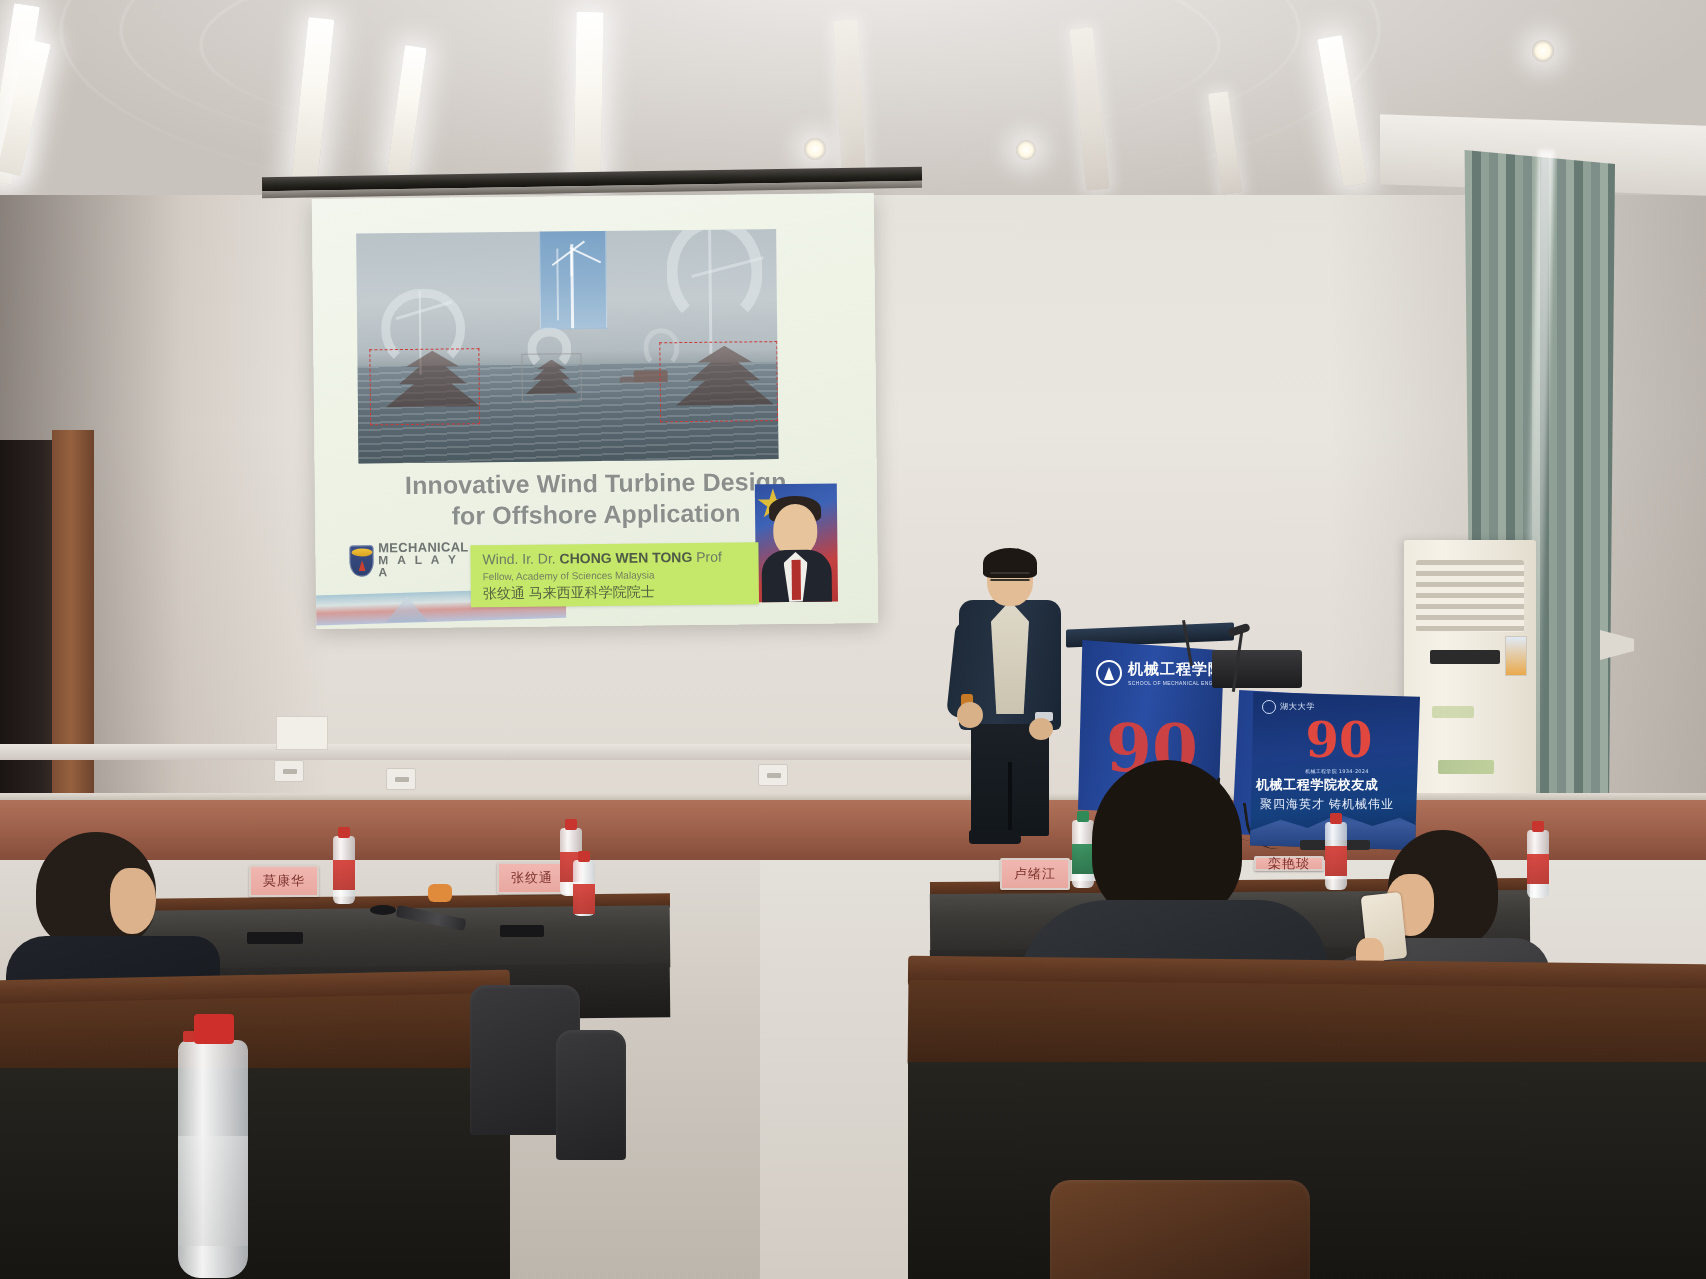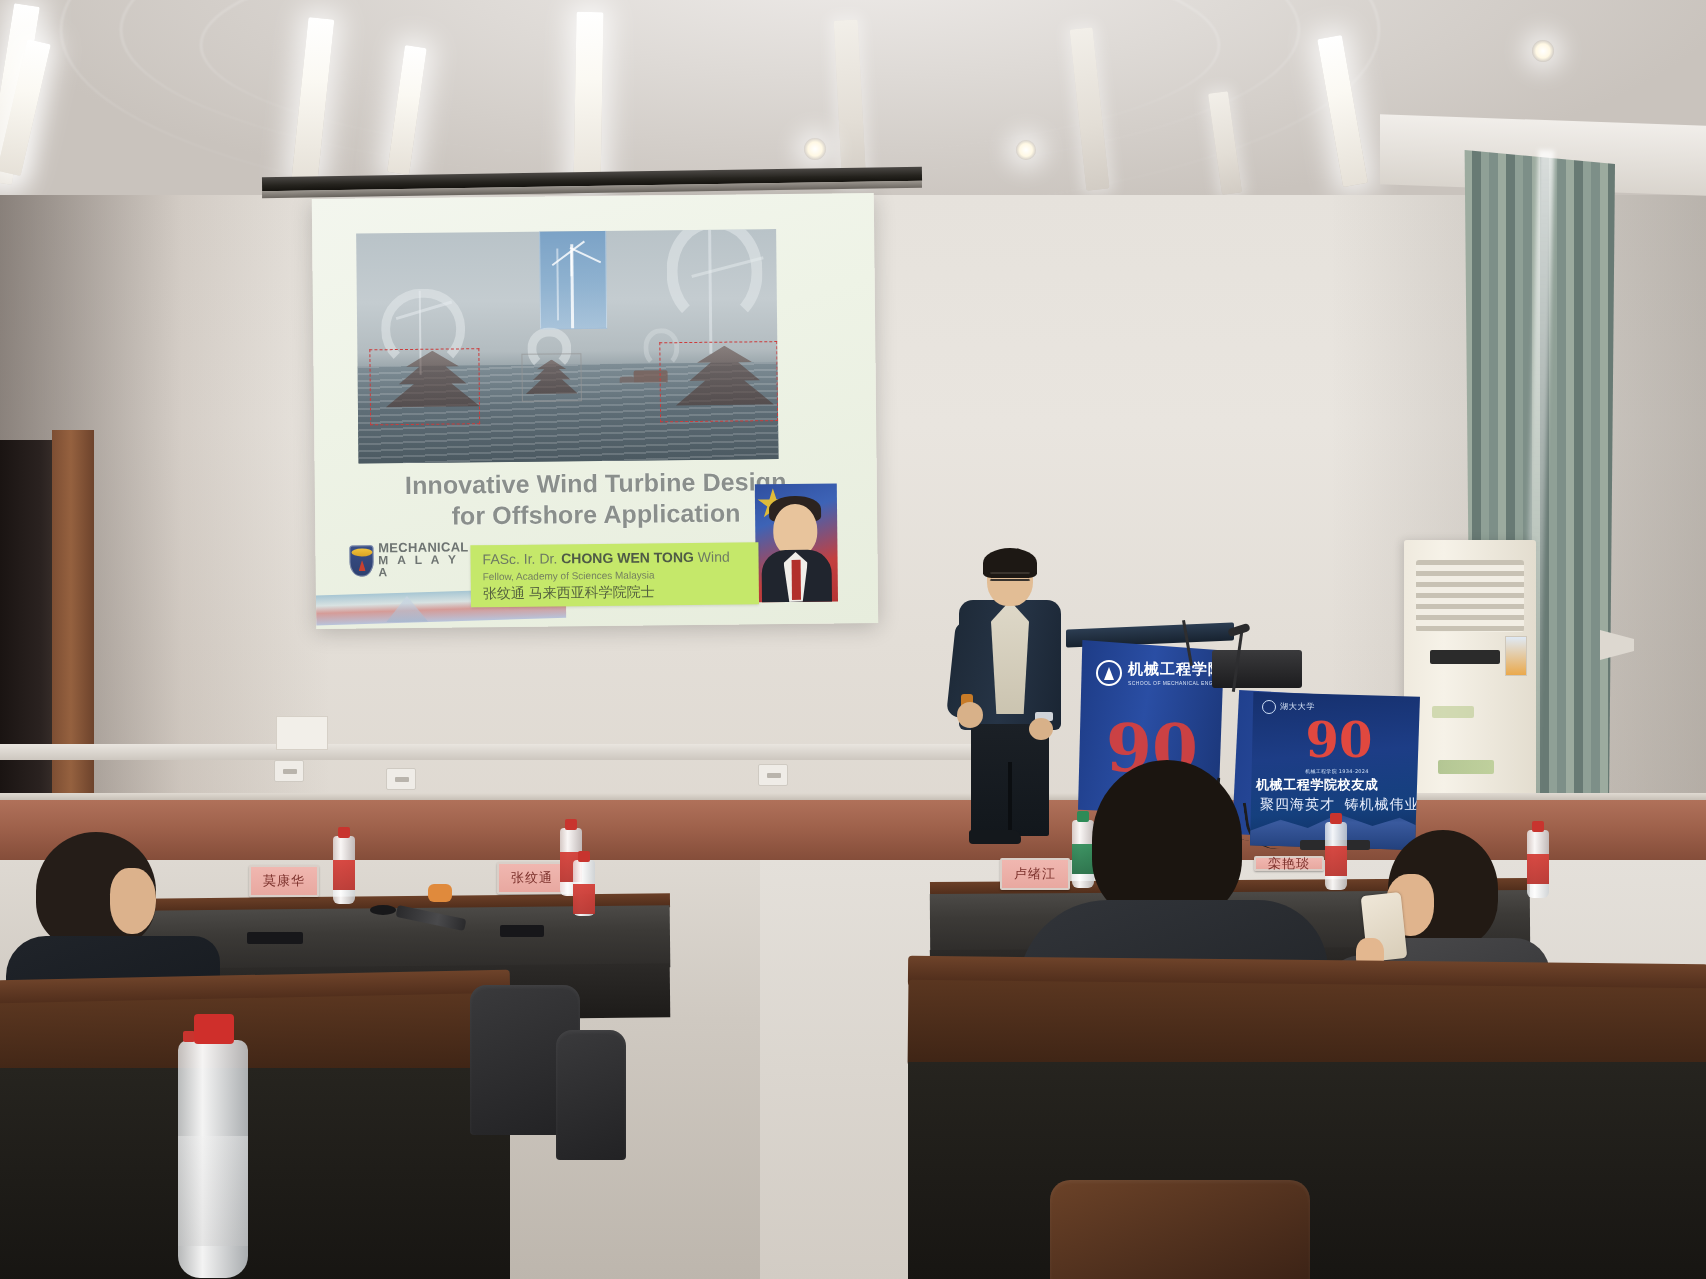--- a/index.html
+++ b/index.html
@@ -458,22 +458,22 @@
     position:absolute;left:22px;top:76px;width:130px;color:#cfe0f7;font-size:5px;
     text-align:center;font-family:"DejaVu Sans",sans-serif;letter-spacing:.3px;
   }
   #banner-main{
     position:absolute;left:6px;top:84px;width:160px;
     color:#ffffff;font-size:13px;font-weight:bold;white-space:nowrap;
     font-family:"DejaVu Sans",sans-serif;letter-spacing:.6px;
   }
   #banner-slogan{
     position:absolute;left:10px;top:104px;width:155px;
-    color:#e8eefc;font-size:14px;white-space:nowrap;
-    font-family:Liberation Mono, monospace;letter-spacing:1px;
+    color:#e8eefc;font-size:12px;white-space:nowrap;
+    font-family:Liberation Serif, serif;letter-spacing:1px;
   }
   #banner-mountain{
     position:absolute;left:0;bottom:0;width:100%;height:46px;
     background:linear-gradient(180deg,rgba(60,92,160,.0) 0%,#3a5a9e 40%,#22407c 100%);
     clip-path:polygon(0 58%,18% 34%,34% 52%,52% 22%,72% 48%,88% 30%,100% 50%,100% 100%,0 100%);
   }
   #banner-stand{
     left:1300px;top:840px;width:70px;height:10px;
     background:#2a2a2c;border-radius:2px;
   }
@@ -664,21 +664,21 @@
       <div id="portrait">
         <div class="star"></div>
         <div class="hair"></div>
         <div class="face"></div>
         <div class="body"></div>
         <div class="shirt"></div>
         <div class="tie"></div>
       </div>
 
       <div id="green-band">
-        <div class="l1"><span>FASc. Ir. Dr. </span><b>CHONG WEN TONG</b><span> Wind</span></div>
+        <div class="l1"><span>Wind. Ir. Dr. </span><b>CHONG WEN TONG</b><span> Prof</span></div>
         <div class="l2">Fellow, Academy of Sciences Malaysia</div>
         <div class="l3">张纹通     马来西亚科学院院士</div>
       </div>
 
     </div>
   </div>
 
   <div class="abs" id="skirting"></div>
   <div class="socket abs" style="left:274px;top:760px;"></div>
   <div class="socket abs" style="left:386px;top:768px;"></div>

